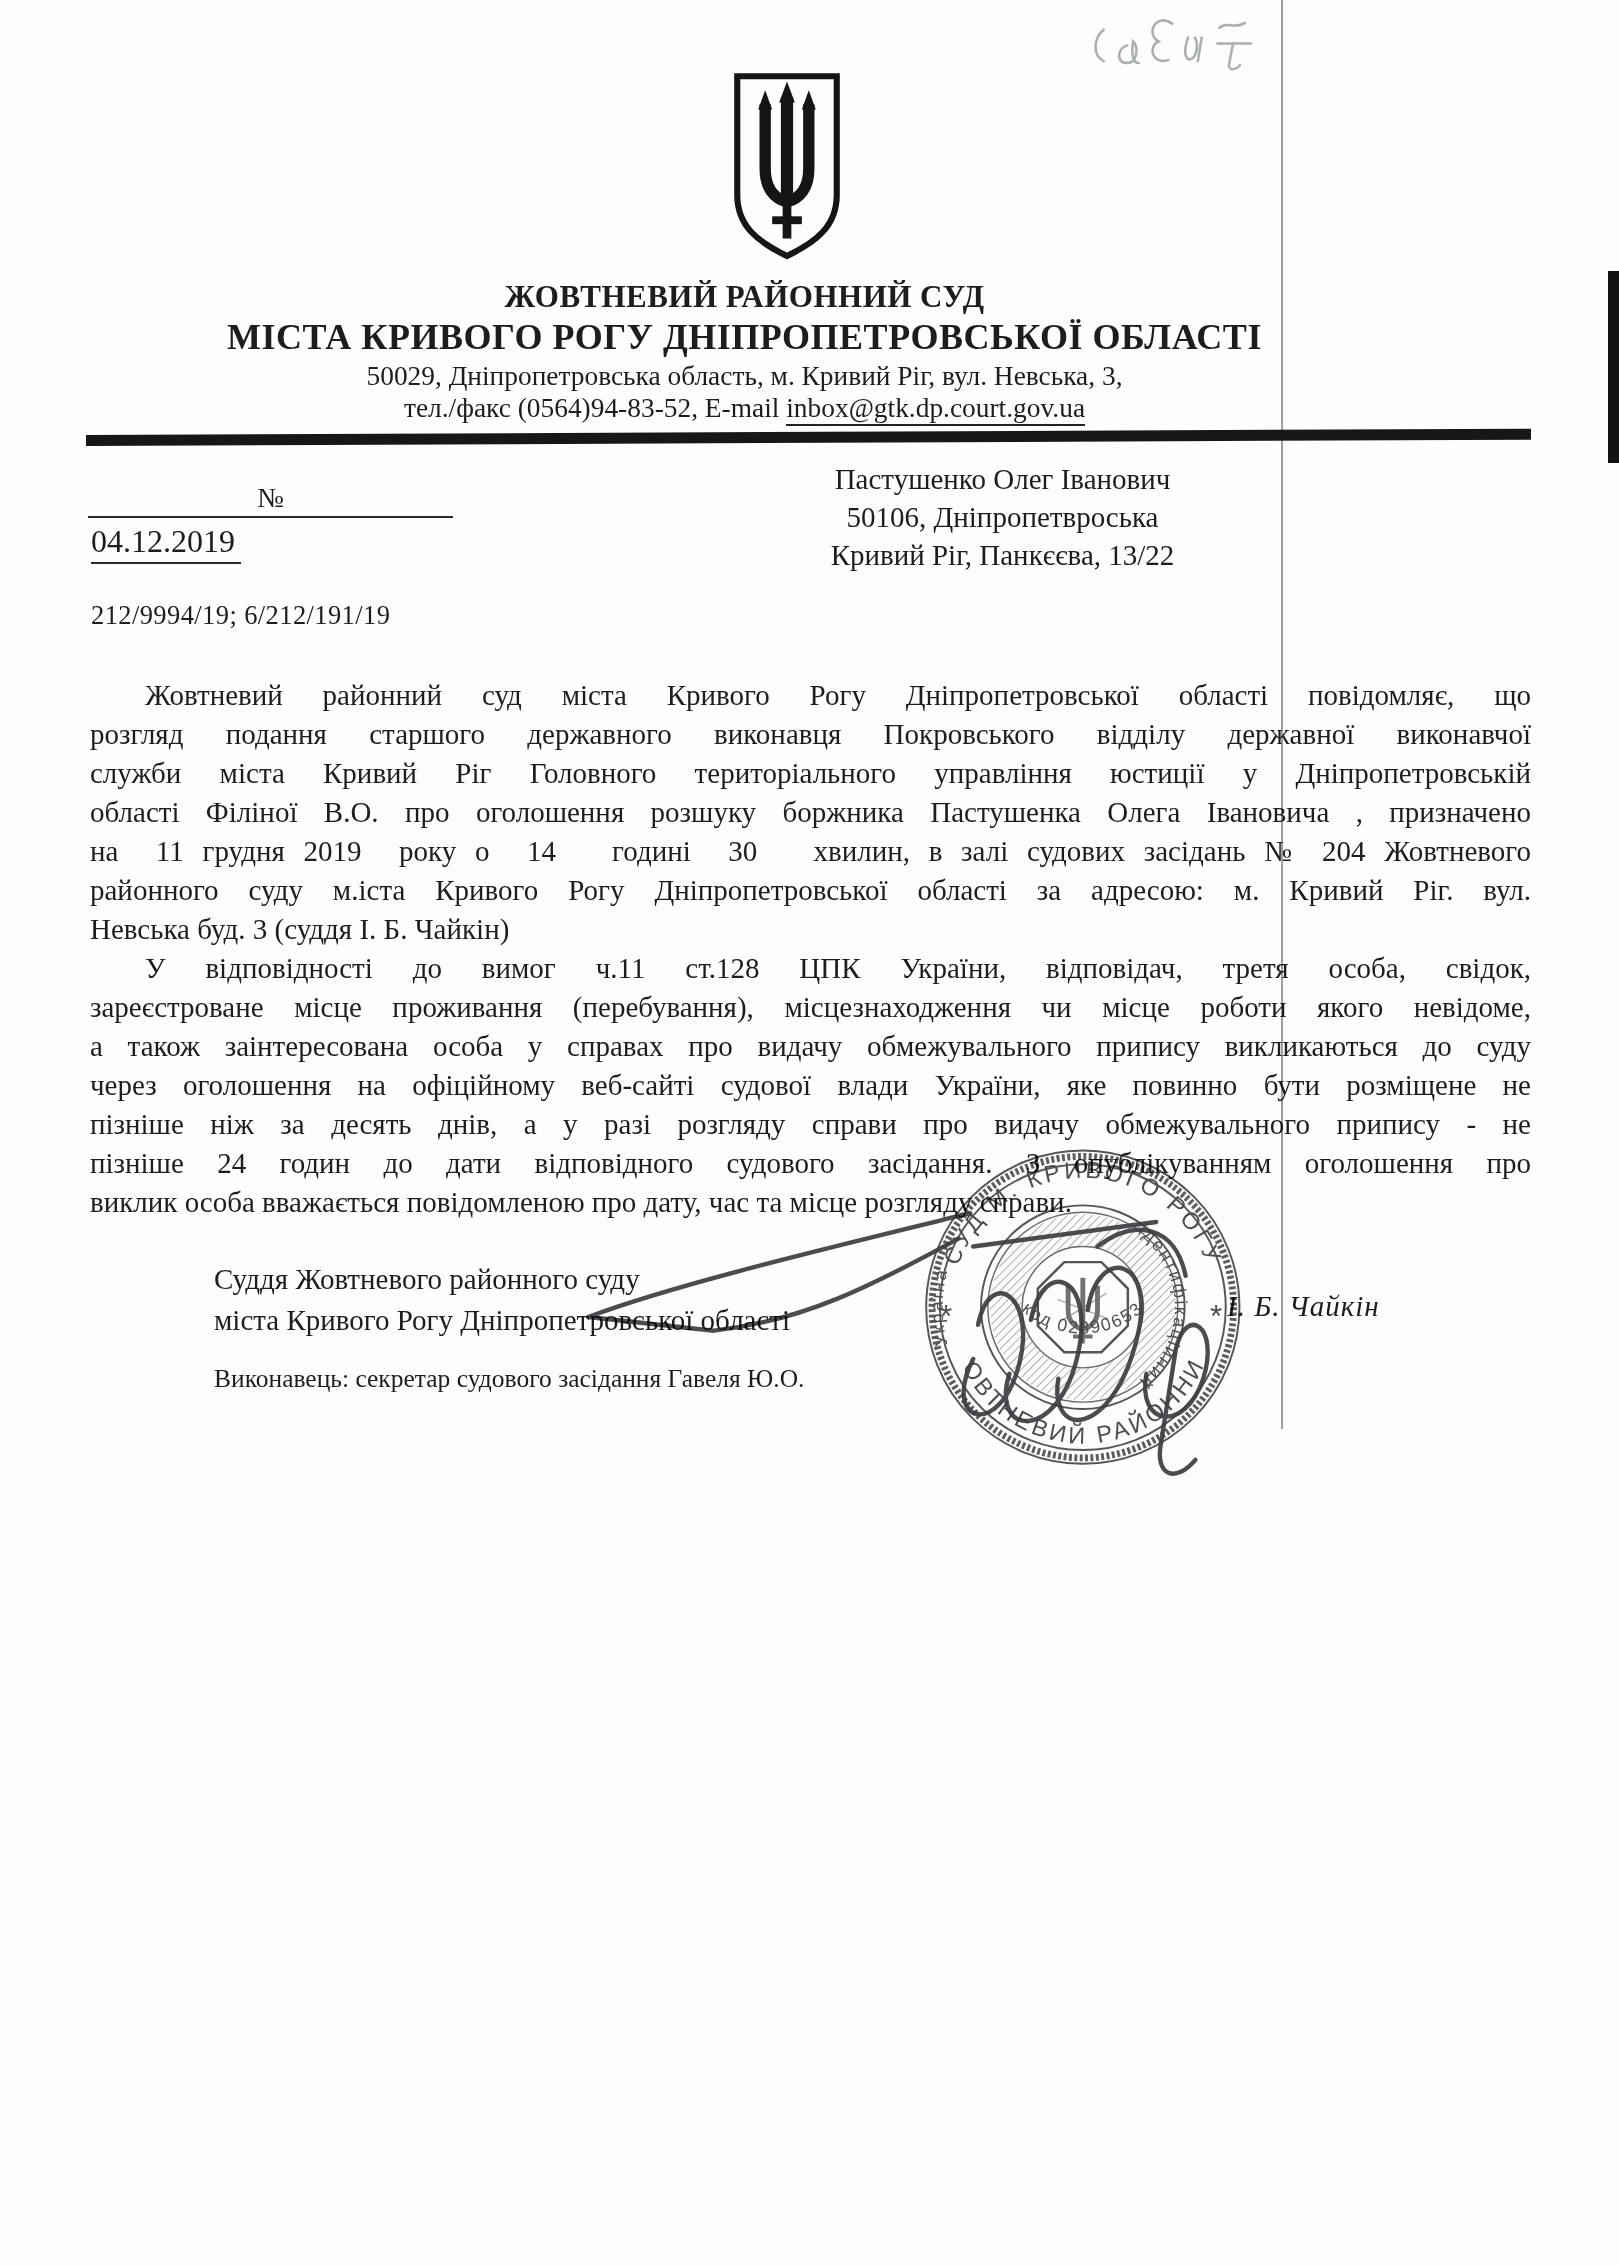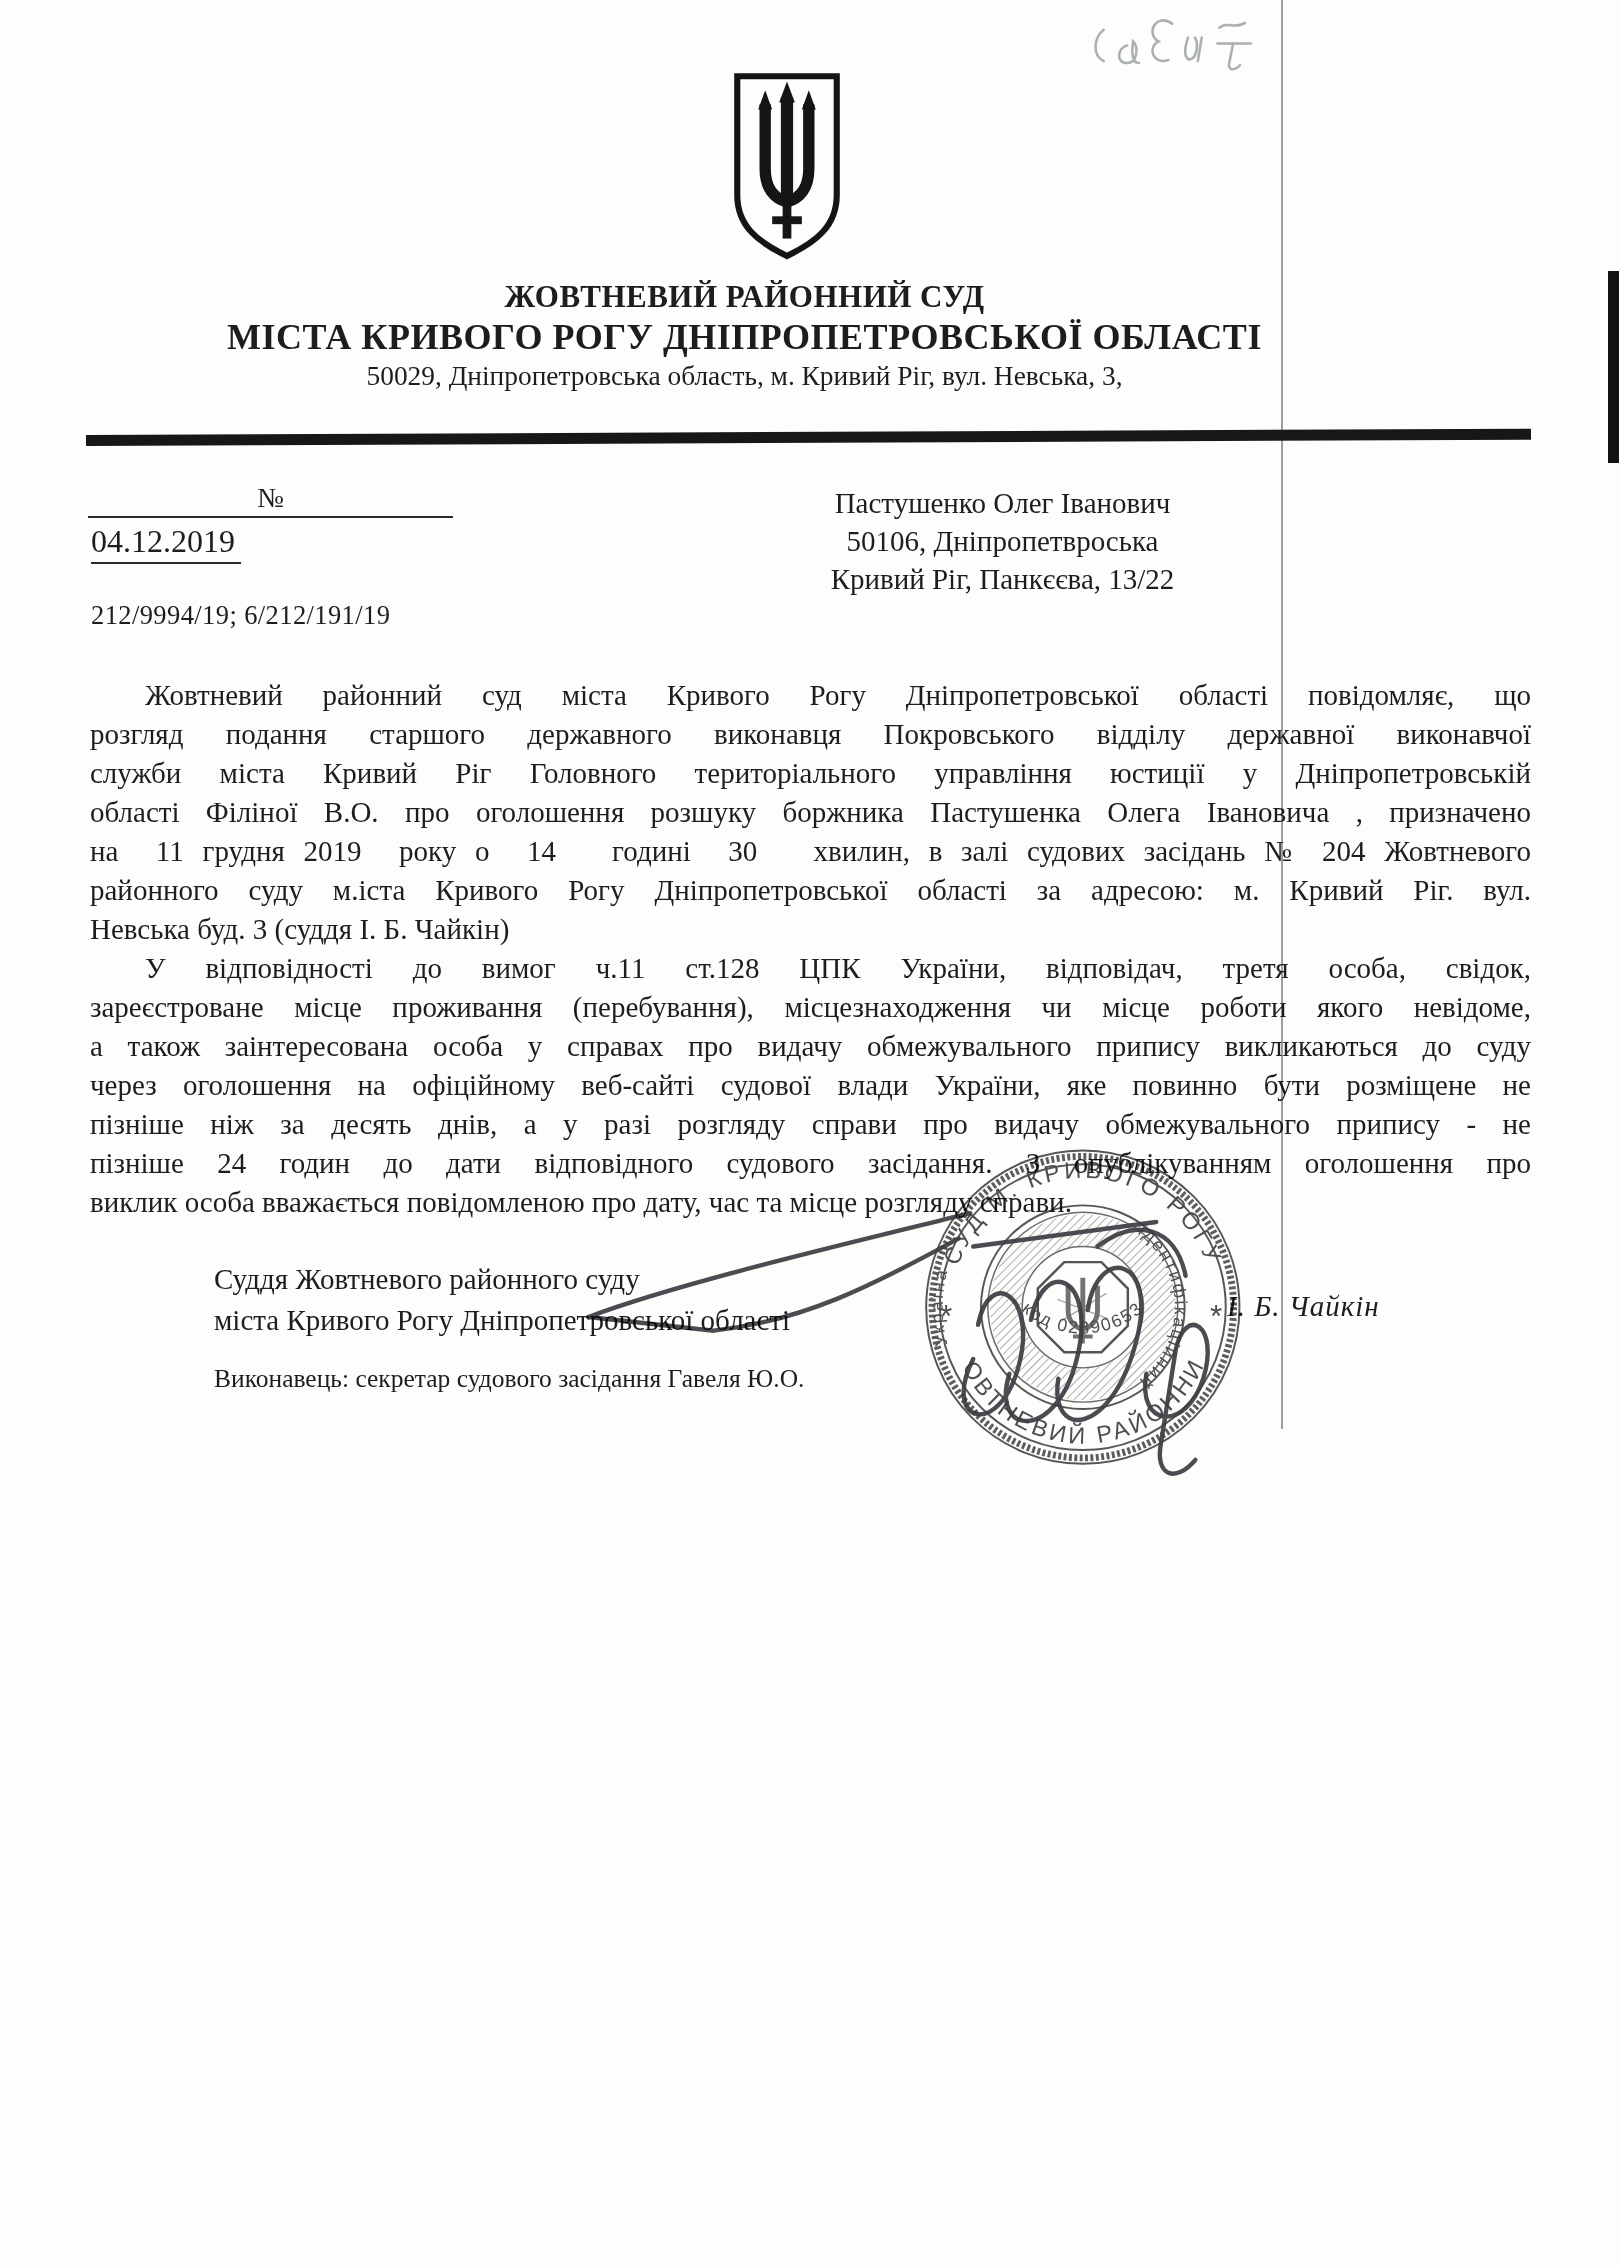--- a/index.html
+++ b/index.html
@@ -22,21 +22,21 @@
         transform:rotate(-0.25deg);transform-origin:left center;}
 
   
   .refnum{left:88px;top:482px;width:365px;text-align:center;font-size:28px;
           border-bottom:2px solid #2b2b2b;padding-bottom:2px;}
   .refdate{left:91px;top:523px;font-size:32px;border-bottom:2px solid #2b2b2b;
            padding:0 5.9px 2px 0;display:inline-block;}
   .refcase{left:91px;top:600px;font-size:26.5px;letter-spacing:0.4px;text-align:right;}
 
   
-  .recipient{left:784px;top:484px;width:437px;text-align:center;
+  .recipient{left:784px;top:460px;width:437px;text-align:center;
              font-size:29px;line-height:38px;}
 
   
   .doc-body{left:90px;top:676px;width:1441px;font-size:29px;}
   .bodyline{line-height:39px;height:39px;text-align:justify;text-align-last:justify;
             white-space:normal;}
   .bodyline.indent{padding-left:55px;}
   .bodyline.endline{text-align-last:left;}
 
   
@@ -87,20 +87,21 @@
     <path d="M65 12 L56 36 H74 Z"></path>
     <path d="M40 22 L32 44 H48 Z"></path>
     <path d="M90 22 L82 44 H98 Z"></path>
   </g>
 </svg>
 
 <div class="abs lh">
   <div class="t1">ЖОВТНЕВИЙ РАЙОННИЙ СУД</div>
   <div class="t2">МІСТА КРИВОГО РОГУ ДНІПРОПЕТРОВСЬКОЇ ОБЛАСТІ</div>
   <div class="a1">50029, Дніпропетровська область, м. Кривий Ріг, вул. Невська, 3,</div>
+  <div class="a2"><span>тел./факс (0564)94-83-52, E-mail </span><span class="email">inbox@gtk.dp.court.gov.ua</span></div>
 </div>
 <div class="abs rule"></div>
 
 <div class="abs refnum">№</div>
 <div class="abs refdate">04.12.2019</div>
 <div class="abs refcase">212/9994/19; 6/212/191/19</div>
 
 <div class="abs recipient">
   <div>Пастушенко Олег Іванович</div>
   <div>50106,  Дніпропетвроська</div>

